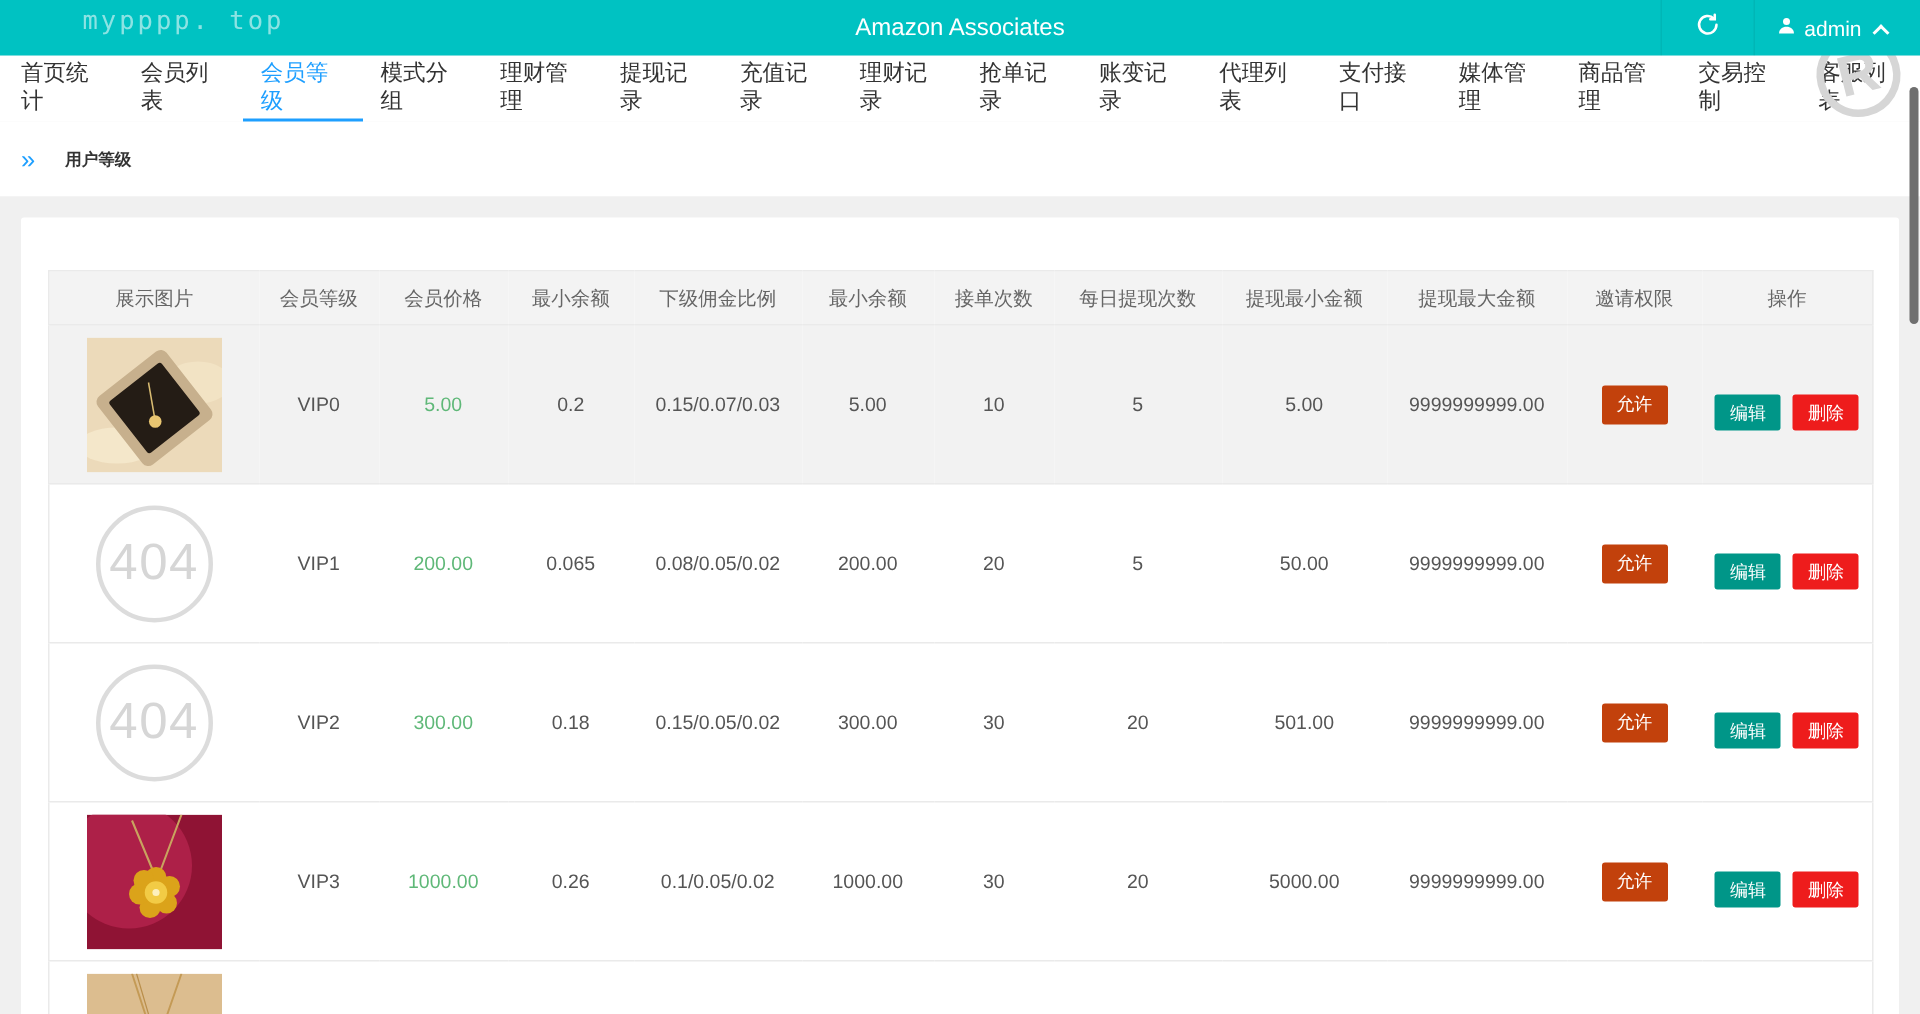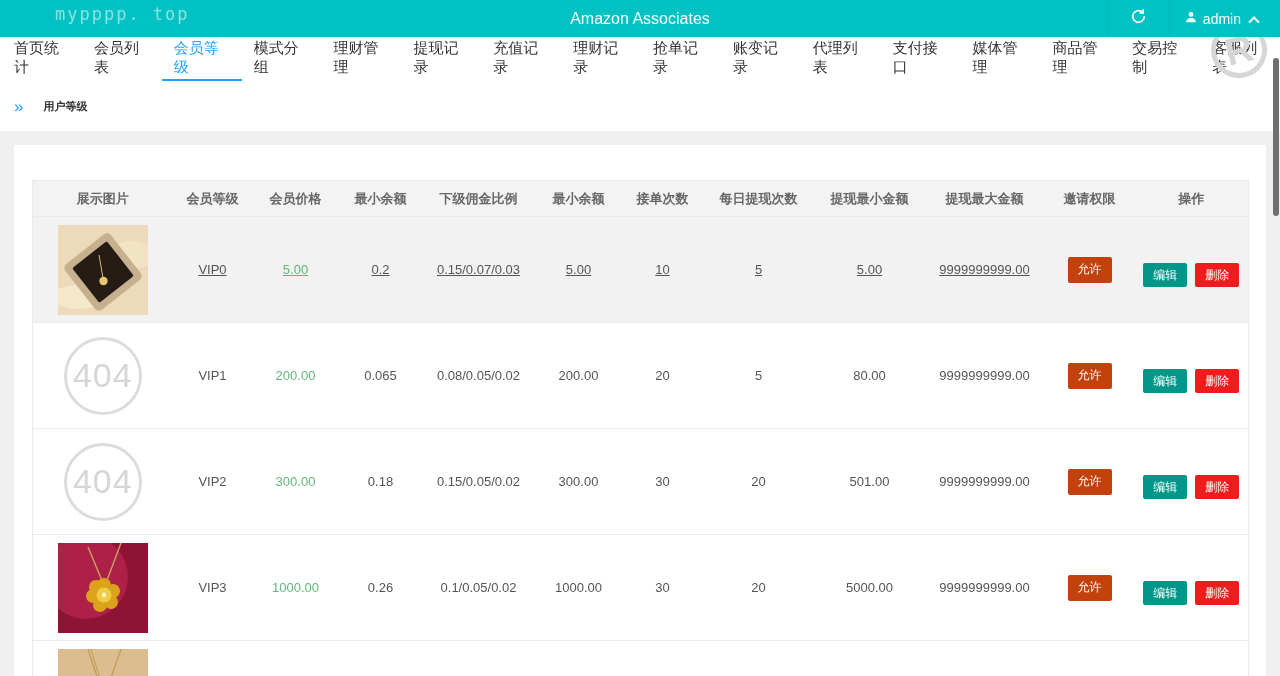--- a/index.html
+++ b/index.html
@@ -36,24 +36,24 @@
   .bc-icon { color:#1E9FFF; font-size:17px; line-height:1; }
   .bc-label { font-size:11px; font-weight:bold; color:#333;margin-left:12px; }
 
   
   .content { background:#f0f0f0; padding:14px; height:531px; }
   .card { background:#fff; border-radius:2px; padding:18px; min-height:640px; }
 
   table.lv-table { width:100%; border-collapse:collapse; table-layout:fixed;
                    margin-top:17px; border:1px solid #eaeaea; }
   .lv-table th { height:36px; background:#f3f3f3; color:#666; font-size:13px;
-                 font-weight:bold; text-align:center; }
+                 font-weight:normal; text-align:center; }
   .lv-table td { height:106px; text-align:center; font-size:13px; color:#555;
                  border-top:1px solid #eaeaea; background:#fff; }
-  tr.hl td { background:#f2f2f2;text-decoration:underline; }
+  tr.hl td { background:#f2f2f2; }
   td.price { color:#5FB878; }
 
   .img-wrap { width:90px; height:90px; margin:0 auto; overflow:hidden; }
   .ph404 { width:78px; height:78px; margin:0 auto; border:3px solid #dcdcdc;
            border-radius:50%; display:flex; align-items:center; justify-content:center;
            color:#d6d6d6; font-size:34px; font-weight:200; letter-spacing:1px; }
 
   .btn { display:inline-flex; align-items:center; justify-content:center;
          height:26px; padding:0 10px; border:none; border-radius:2px;
          color:#fff; font-size:12px; cursor:pointer;
@@ -187,21 +187,21 @@
             <td>
               <div class="ph404">404</div>
             </td>
             <td>VIP1</td>
             <td class="price">200.00</td>
             <td>0.065</td>
             <td>0.08/0.05/0.02</td>
             <td>200.00</td>
             <td>20</td>
             <td>5</td>
-            <td>80.00</td>
+            <td>50.00</td>
             <td>9999999999.00</td>
             <td><button class="btn btn-allow">允许</button></td>
             <td><button class="btn btn-edit">编辑</button><button class="btn btn-del">删除</button></td>
           </tr>
           <tr>
             <td>
               <div class="ph404">404</div>
             </td>
             <td>VIP2</td>
             <td class="price">300.00</td>

